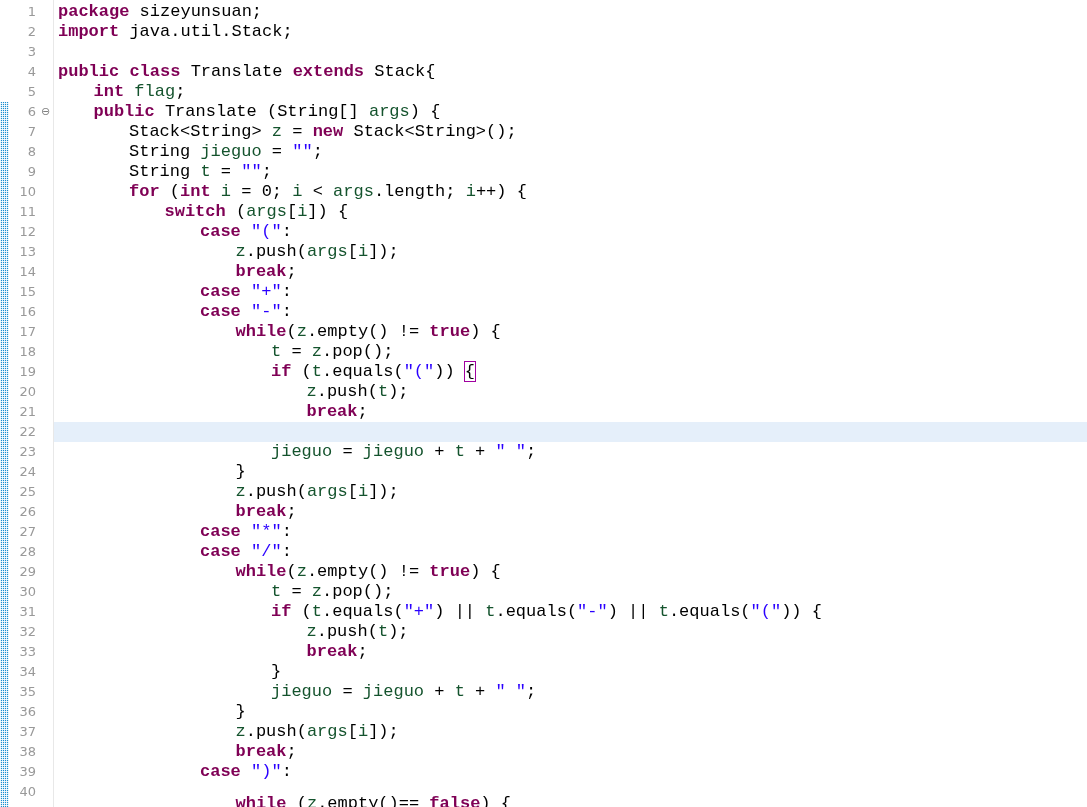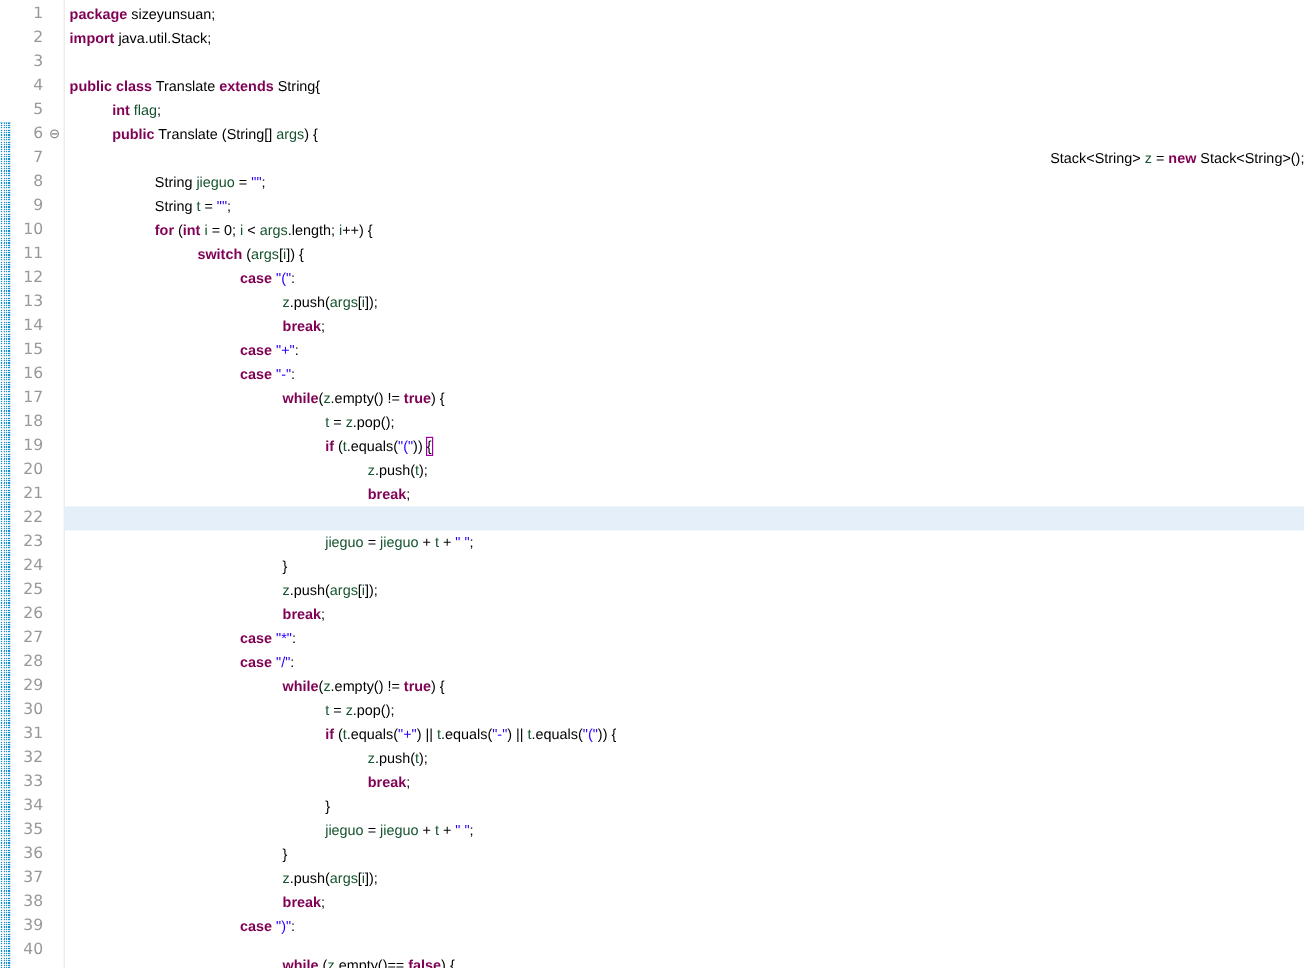--- a/index.html
+++ b/index.html
@@ -106,24 +106,24 @@
     right: 0;
     height: 807px;
     overflow: hidden;
   }
   .code-line {
     position: absolute;
     left: 0;
     right: 0;
     height: 20px;
     line-height: 20px;
-    font-size: 12px;
+    font-size: 17px;
     white-space: pre;
     padding-left: 4px;
-    font-family: Liberation Sans, sans-serif;
+    font-family: Liberation Mono, monospace;
     color: #000000;
   }
 
   
   .hl-band {
     position: absolute;
     left: 54px;
     right: 0;
     height: 20px;
     background: #e5effa;
@@ -208,24 +208,24 @@
   <div id="fold-col">
       <div class="fold-marker" style="top: 102px;">⊖</div>
     </div>
 
   <div id="gutter-sep"></div>
 
   <div id="text-area">
       <div class="code-line" style="top: 2px; padding-left: 4px;"><span class="kw">package</span><span class="plain"> sizeyunsuan;</span></div>
       <div class="code-line" style="top: 22px; padding-left: 4px;"><span class="kw">import</span><span class="plain"> java.util.Stack;</span></div>
       <div class="code-line" style="top: 42px; padding-left: 4px;"></div>
-      <div class="code-line" style="top: 62px; padding-left: 4px;"><span class="kw">public</span><span class="plain"> </span><span class="kw">class</span><span class="plain"> Translate </span><span class="kw">extends</span><span class="plain"> String{</span></div>
+      <div class="code-line" style="top: 62px; padding-left: 4px;"><span class="kw">public</span><span class="plain"> </span><span class="kw">class</span><span class="plain"> Translate </span><span class="kw">extends</span><span class="plain"> Stack{</span></div>
       <div class="code-line" style="top: 82px; padding-left: 39.5px;"><span class="kw">int</span><span class="plain"> </span><span class="fld">flag</span><span class="plain">;</span></div>
       <div class="code-line" style="top: 102px; padding-left: 39.5px;"><span class="kw">public</span><span class="plain"> Translate (String[] </span><span class="fld">args</span><span class="plain">) {</span></div>
-      <div class="code-line" style="top: 122px; padding-left: 75px; text-align: right;"><span class="plain">Stack&lt;String&gt; </span><span class="fld">z</span><span class="plain"> = </span><span class="kw">new</span><span class="plain"> Stack&lt;String&gt;();</span></div>
+      <div class="code-line" style="top: 122px; padding-left: 75px;"><span class="plain">Stack&lt;String&gt; </span><span class="fld">z</span><span class="plain"> = </span><span class="kw">new</span><span class="plain"> Stack&lt;String&gt;();</span></div>
       <div class="code-line" style="top: 142px; padding-left: 75px;"><span class="plain">String </span><span class="fld">jieguo</span><span class="plain"> = </span><span class="str">""</span><span class="plain">;</span></div>
       <div class="code-line" style="top: 162px; padding-left: 75px;"><span class="plain">String </span><span class="fld">t</span><span class="plain"> = </span><span class="str">""</span><span class="plain">;</span></div>
       <div class="code-line" style="top: 182px; padding-left: 75px;"><span class="kw">for</span><span class="plain"> (</span><span class="kw">int</span><span class="plain"> </span><span class="fld">i</span><span class="plain"> = </span><span class="num">0</span><span class="plain">; </span><span class="fld">i</span><span class="plain"> &lt; </span><span class="fld">args</span><span class="plain">.length; </span><span class="fld">i</span><span class="plain">++) {</span></div>
       <div class="code-line" style="top: 202px; padding-left: 110.5px;"><span class="kw">switch</span><span class="plain"> (</span><span class="fld">args</span><span class="plain">[</span><span class="fld">i</span><span class="plain">]) {</span></div>
       <div class="code-line" style="top: 222px; padding-left: 146px;"><span class="kw">case</span><span class="plain"> </span><span class="str">"("</span><span class="plain">:</span></div>
       <div class="code-line" style="top: 242px; padding-left: 181.5px;"><span class="fld">z</span><span class="plain">.push(</span><span class="fld">args</span><span class="plain">[</span><span class="fld">i</span><span class="plain">]);</span></div>
       <div class="code-line" style="top: 262px; padding-left: 181.5px;"><span class="kw">break</span><span class="plain">;</span></div>
       <div class="code-line" style="top: 282px; padding-left: 146px;"><span class="kw">case</span><span class="plain"> </span><span class="str">"+"</span><span class="plain">:</span></div>
       <div class="code-line" style="top: 302px; padding-left: 146px;"><span class="kw">case</span><span class="plain"> </span><span class="str">"-"</span><span class="plain">:</span></div>
       <div class="code-line" style="top: 322px; padding-left: 181.5px;"><span class="kw">while</span><span class="plain">(</span><span class="fld">z</span><span class="plain">.empty() != </span><span class="kw">true</span><span class="plain">) {</span></div>

